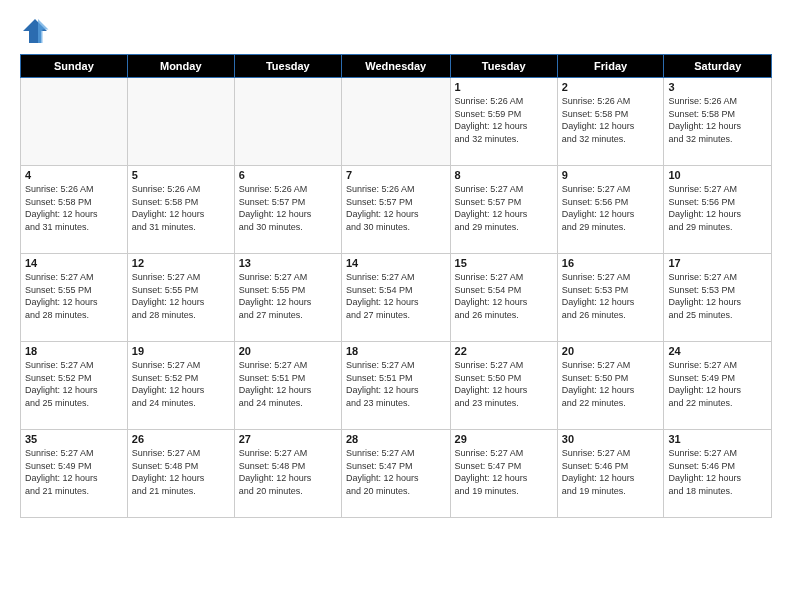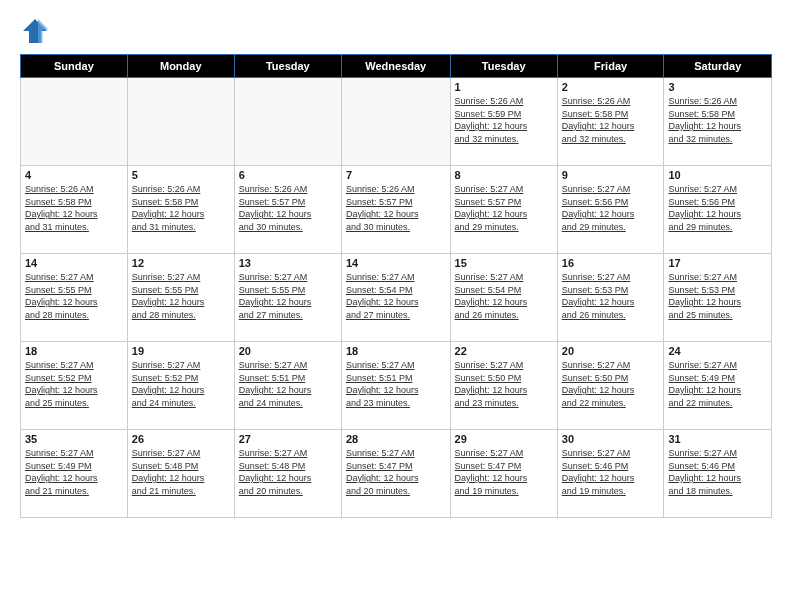--- a/index.html
+++ b/index.html
@@ -82,21 +82,20 @@
       font-weight: bold;
       font-size: 11px;
       color: #1a1a1a;
       display: block;
       margin-bottom: 2px;
     }
     .day-info {
       font-size: 9px;
       color: #333;
       line-height: 1.4;
-      text-decoration: underline;
     }
   </style>
 </head>
 <body>
 
 <div class="page">
   <div class="header">
     <div class="logo">
       <svg class="logo-icon" viewBox="0 0 40 40">
         <polygon points="20,4 36,20 28,20 28,36 12,36 12,20 4,20" fill="#2b6cb0"></polygon>

